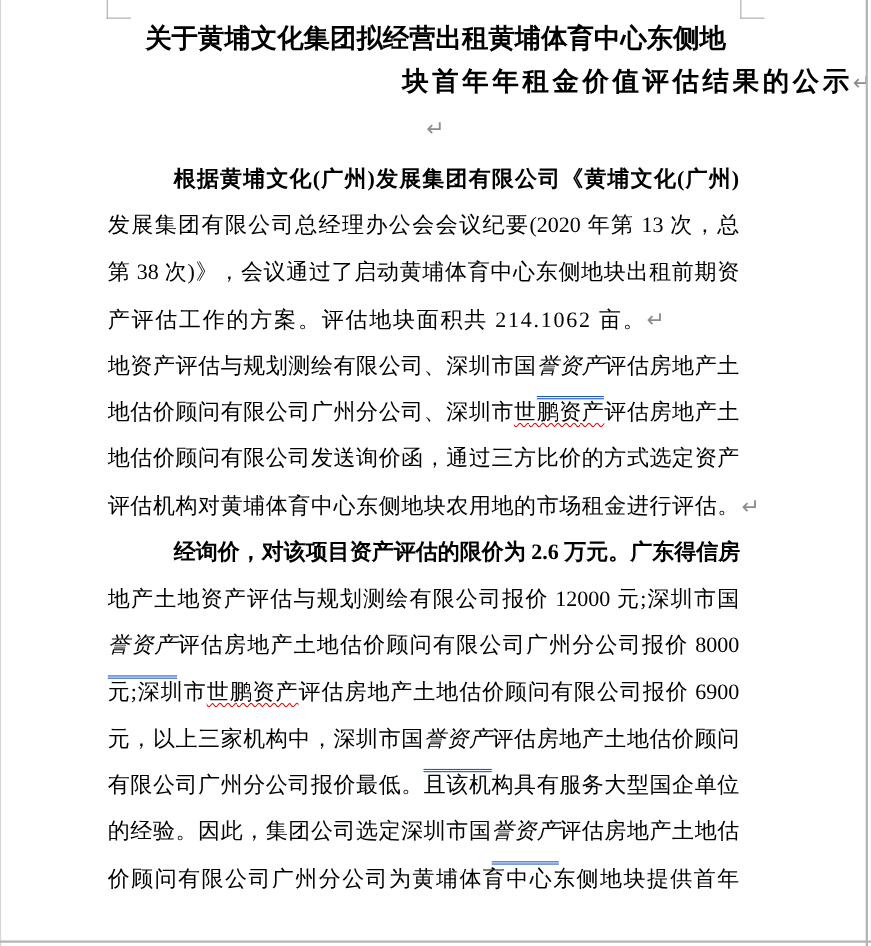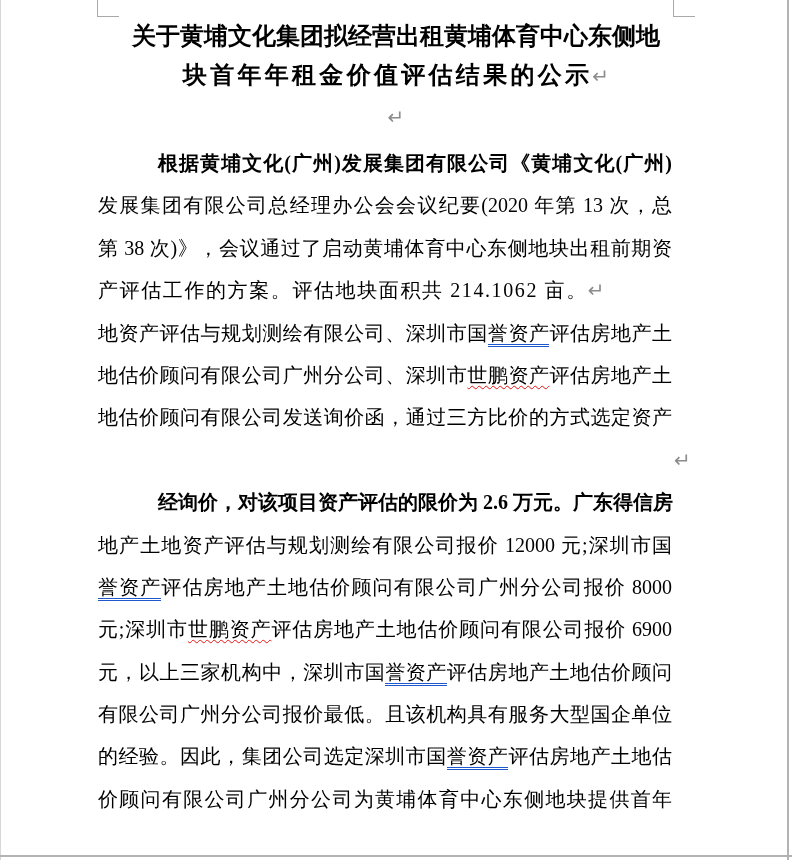--- a/index.html
+++ b/index.html
@@ -22,21 +22,21 @@
     border-left:1px solid var(--boundary,#a9a9a9);
     border-bottom:1px solid var(--boundary,#a9a9a9);
   }
   #corner-left{left:97px;}
   #corner-right{left:673px;}
   
   #title{
     position:absolute;left:0;top:17px;width:792px;
     text-align:center;font-weight:bold;font-size:24px;line-height:39px;
   }
-  #title .t2{letter-spacing:3.3px;}
+  #title .t2{letter-spacing:3.3px;text-align:right;}
   
   .pmark{
     font-family:"DejaVu Sans","Liberation Sans",sans-serif;
     font-weight:normal;
     color:var(--markgray,#8c8c8c);
     font-size:20px;
     letter-spacing:0;
   }
   #empty-line{
     position:absolute;left:0;top:100px;width:792px;height:34px;
@@ -50,21 +50,22 @@
   .line{
     position:relative;
     height:42.4px;line-height:42.4px;
     text-align:justify;text-align-last:justify;
     white-space:nowrap;
   }
   .line.indent{text-indent:60px;font-weight:bold;}
   .line.short{text-align:left;text-align-last:left;letter-spacing:1.6px;white-space:nowrap;}
   .seg-grammar{
     border-bottom:3px double var(--grammar,#1f58cd);
-    padding-bottom:0px;
+    padding-bottom:16px;
+    font-style:italic;
   }
   .seg-spell{
     text-decoration:underline;
     text-decoration-style:wavy;
     text-decoration-color:var(--spell,#e21414);
     text-decoration-thickness:1px;
     text-underline-offset:3px;
     margin-top:16px;
   }
   .hang{
@@ -96,21 +97,21 @@
       <div>
         <div class="line indent"><span>根据黄埔文化(广州)发展集团有限公司《黄埔文化(广州)</span></div>
         <div class="line"><span>发展集团有限公司总经理办公会会议纪要(2020 年第 13 次，总</span></div>
         <div class="line"><span>第 38 次)》，会议通过了启动黄埔体育中心东侧地块出租前期资</span></div>
         <div class="line short"><span>产评估工作的方案。评估地块面积共 214.1062 亩。</span><span class="pmark">↵</span></div>
       </div>
       <div>
         <div class="line"><span>地资产评估与规划测绘有限公司、深圳市国</span><span class="seg-grammar">誉资产</span><span>评估房地产土</span></div>
         <div class="line"><span>地估价顾问有限公司广州分公司、深圳市</span><span class="seg-spell">世鹏资产</span><span>评估房地产土</span></div>
         <div class="line"><span>地估价顾问有限公司发送询价函，通过三方比价的方式选定资产</span></div>
-        <div class="line"><span class="pmark hang">↵</span></div>
+        <div class="line"><span>评估机构对黄埔体育中心东侧地块农用地的市场租金进行评估。</span><span class="pmark hang">↵</span></div>
       </div>
       <div>
         <div class="line indent"><span>经询价，对该项目资产评估的限价为 2.6 万元。广东得信房</span></div>
         <div class="line"><span>地产土地资产评估与规划测绘有限公司报价 12000 元;深圳市国</span></div>
         <div class="line"><span class="seg-grammar">誉资产</span><span>评估房地产土地估价顾问有限公司广州分公司报价 8000</span></div>
         <div class="line"><span>元;深圳市</span><span class="seg-spell">世鹏资产</span><span>评估房地产土地估价顾问有限公司报价 6900</span></div>
         <div class="line"><span>元，以上三家机构中，深圳市国</span><span class="seg-grammar">誉资产</span><span>评估房地产土地估价顾问</span></div>
         <div class="line"><span>有限公司广州分公司报价最低。且该机构具有服务大型国企单位</span></div>
         <div class="line"><span>的经验。因此，集团公司选定深圳市国</span><span class="seg-grammar">誉资产</span><span>评估房地产土地估</span></div>
         <div class="line"><span>价顾问有限公司广州分公司为黄埔体育中心东侧地块提供首年</span></div>

